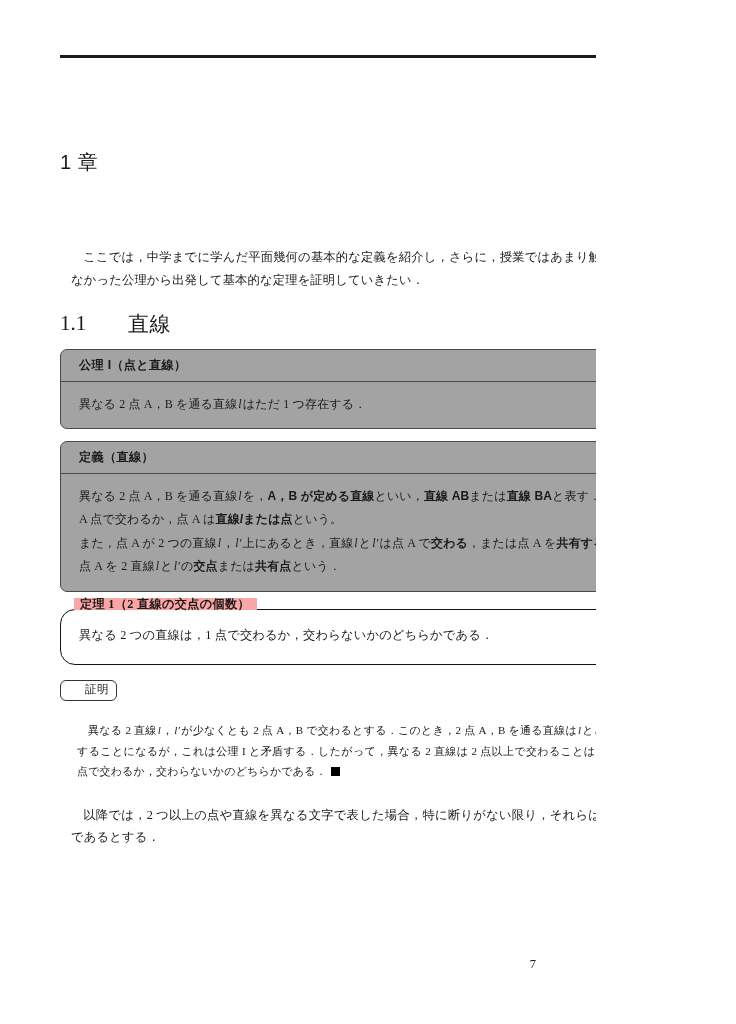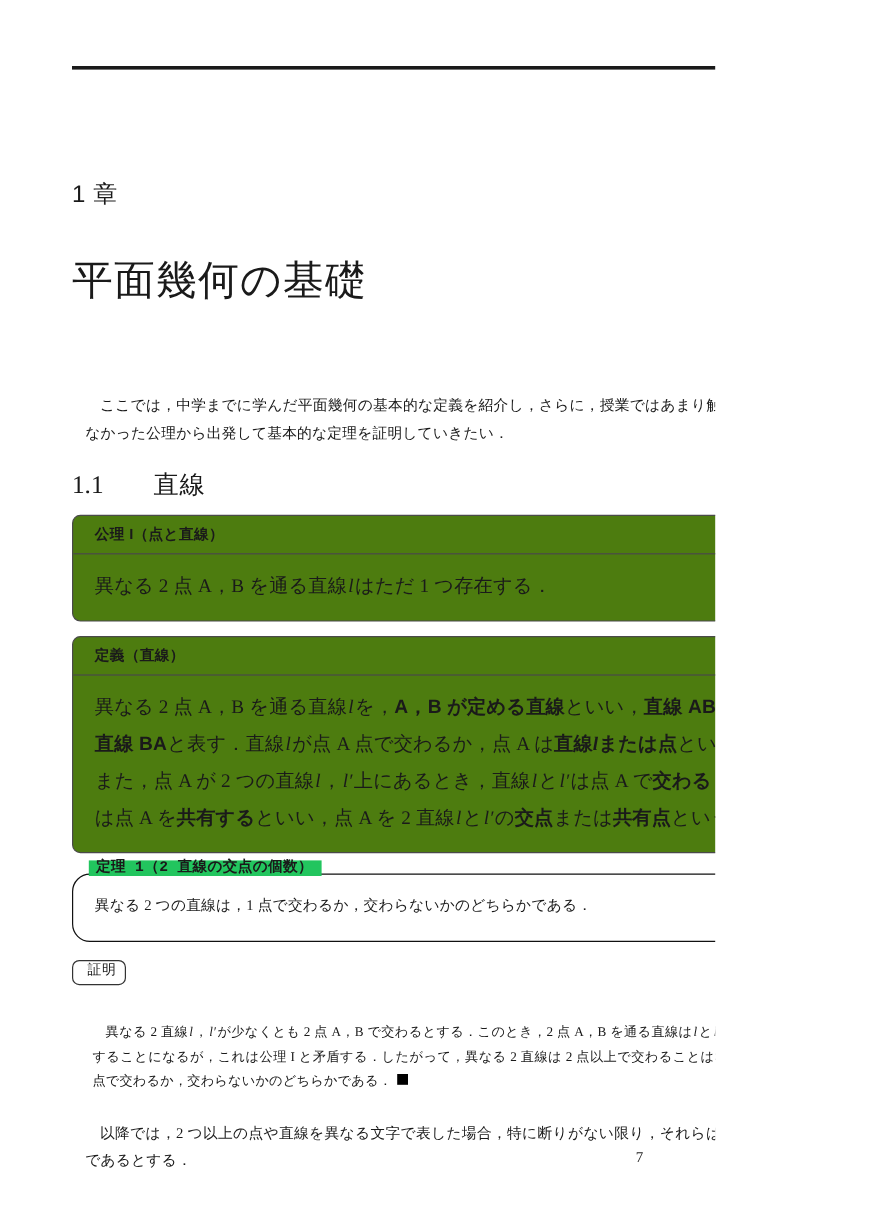--- a/index.html
+++ b/index.html
@@ -88,34 +88,34 @@
     font-family: "Liberation Sans", "DejaVu Sans", sans-serif;
     font-weight: 400;
     letter-spacing: 0.5px;
   }
 
   
   .frame-box {
     border: 1.4px solid #4a4a4a;
     border-radius: 7px;
     margin: 12px 0 0 0;
-    background: #4d7c0f;
+    background: #a3a3a3;
     overflow: hidden;
   }
   .frame-box .box-head {
     font-family: "Liberation Sans", "DejaVu Sans", sans-serif;
     font-weight: 700;
     font-size: 12.2px;
     padding: 7px 0 7px 18px;
     border-bottom: 1.2px solid #4a4a4a;
     letter-spacing: 0.3px;
   }
   .frame-box .box-body {
     padding: 11px 18px 12px 18px;
-    font-size: 16px;
+    font-size: 12px;
     line-height: 1.95;
     letter-spacing: 0.15px;
   }
 
   
   .thm-wrap {
     position: relative;
     margin-top: 6px;
     padding-top: 11px;
   }
@@ -124,42 +124,42 @@
     border-radius: 15px;
     padding: 14px 18px 17px 18px;
     font-size: 12.3px;
     line-height: 1.9;
     letter-spacing: 0.15px;
   }
   .thm-title {
     position: absolute;
     left: 14px;
     top: 0px;
-    background: #22c55e;
+    background: #fca5a5;
     padding: 0 7px 0 6px;
-    font-family: Liberation Mono, monospace;
+    font-family: Liberation Serif, serif;
     font-weight: 700;
     font-size: 12.2px;
     line-height: 1;
     letter-spacing: 0.3px;
     white-space: nowrap;
   }
 
   
   .proof-wrap { margin-top: 14px; }
   .proof-tag {
     display: inline-block;
     border: 1.3px solid #333;
     border-radius: 6px;
-    padding: 1px 7px 3px 12px;
+    padding: 1px 7px 3px 24px;
     font-family: "Liberation Sans", "DejaVu Sans", sans-serif;
     font-size: 11.5px;
     line-height: 1.35;
     letter-spacing: 0.5px;
-    margin-bottom: 12px;
+    margin-bottom: 2px;
   }
   .proof-body {
     font-size: 11px;
     line-height: 1.85;
     text-align: justify;
     text-indent: 1em;
     letter-spacing: 0.15px;
     margin: 17px;
   }
   .qed {
@@ -201,21 +201,20 @@
 </head>
 <body>
 
 <div class="page">
 
   <div class="header-rule"></div>
 
   <div class="content">
 
     <div class="chap-label">1 章</div>
-    <div class="chap-title">平面幾何の基礎</div>
 
     <p class="para indent intro">ここでは，中学までに学んだ平面幾何の基本的な定義を紹介し，さらに，授業ではあまり触れられてこなかった公理から出発して基本的な定理を証明していきたい．</p>
 
     <div class="sec-head">
       <span class="sec-num">1.1</span>
       <span class="sec-name">直線</span>
     </div>
 
     <div class="frame-box">
       <div class="box-head">公理 I（点と直線）</div>

